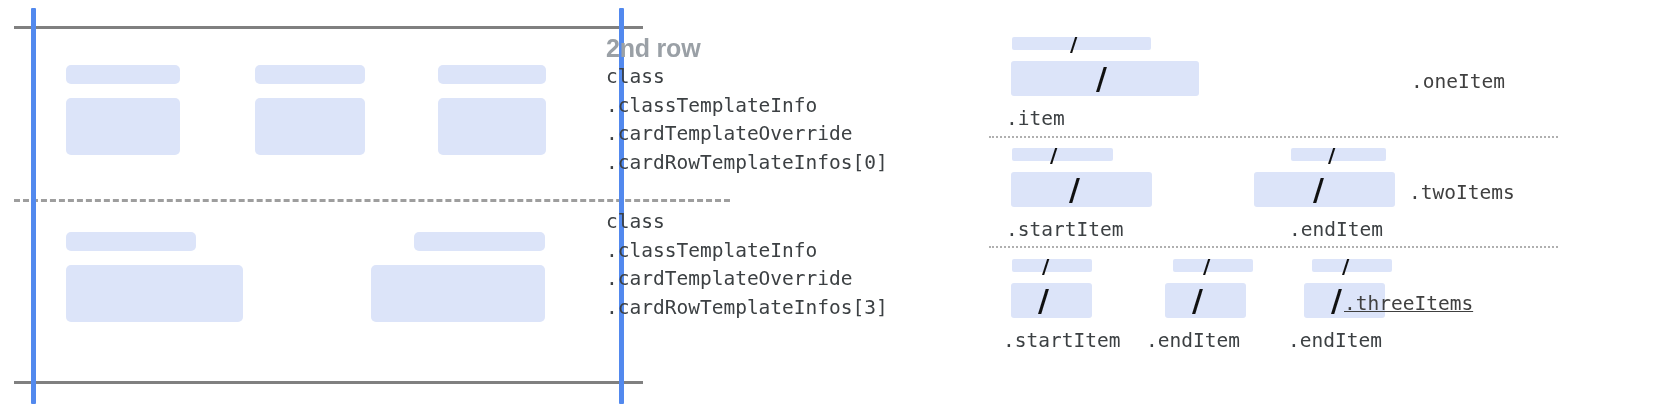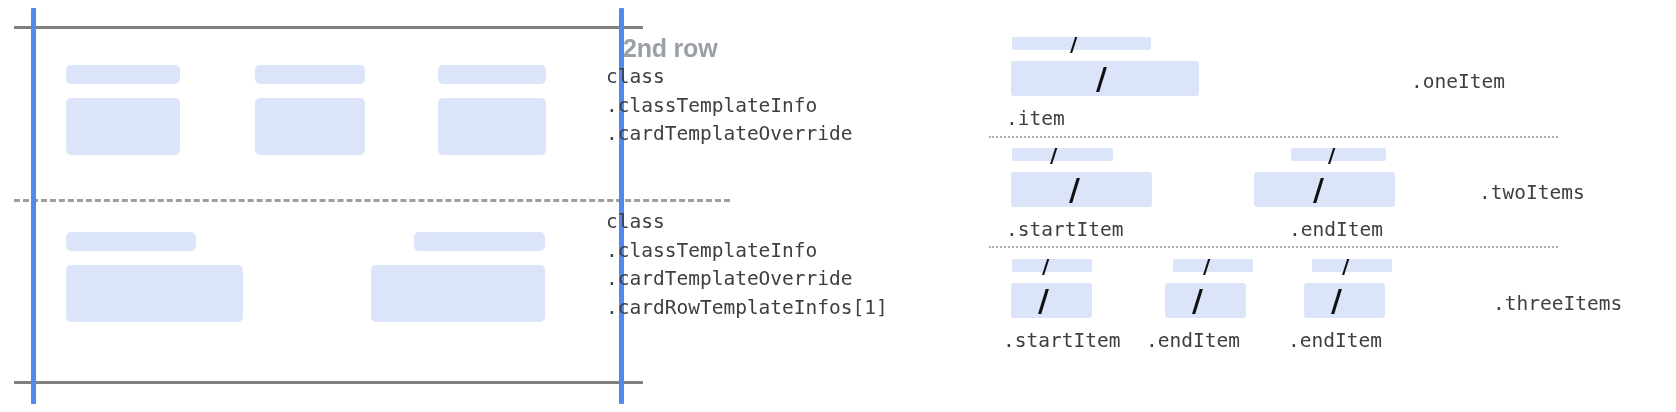--- a/index.html
+++ b/index.html
@@ -11,21 +11,21 @@
   
   .vline{position:absolute;width:5px;background:#5289ee;border-radius:1px;}
   .hline{position:absolute;height:3px;background:#808080;}
   .dashline{position:absolute;height:0;border-top:3px dashed #9e9e9e;}
 
   .chip{position:absolute;background:#dce4f9;border-radius:5px;}
 
   
   .textblock{position:absolute;}
   .rowhead{font-size:25px;font-weight:bold;color:#9aa0a6;
-           letter-spacing:-0.2px;line-height:30px;margin-left:17px;}
+           letter-spacing:-0.2px;line-height:30px;}
   .mono{font-family:"DejaVu Sans Mono", monospace;font-size:19.5px;
         color:#3c4043;line-height:28.5px;white-space:pre;}
 
   
   .section{position:absolute;}
   .dotline{position:absolute;height:0;border-top:2px dotted #b0b0b0;}
 
   .itemgroup{position:absolute;}
   .bar-sm{position:absolute;background:#dce4f9;border-radius:2px;}
   .bar-lg{position:absolute;background:#dce4f9;border-radius:3px;}
@@ -69,27 +69,28 @@
       <div class="chip" style="left:414px;top:232px;width:131px;height:19px;"></div>
       <div class="chip" style="left:371px;top:265px;width:174px;height:57px;"></div>
     </div>
   </div>
 
   <div class="textblock" style="left:606px;top:33px;">
     <div class="rowhead">2nd row</div>
     <div class="mono">class</div>
     <div class="mono">.classTemplateInfo</div>
     <div class="mono">.cardTemplateOverride</div>
+    <div class="mono">.cardRowTemplateInfos[0]</div>
   </div>
 
   <div class="textblock" style="left:606px;top:208px;">
     <div class="mono">class</div>
     <div class="mono">.classTemplateInfo</div>
     <div class="mono">.cardTemplateOverride</div>
-    <div class="mono">.cardRowTemplateInfos[1]</div>
+    <div class="mono">.cardRowTemplateInfos[3]</div>
   </div>
 
   <div>
 
     <div class="dotline" style="left:989px;top:136px;width:569px;"></div>
     <div class="dotline" style="left:989px;top:246px;width:569px;"></div>
 
     <div class="section" style="left:0;top:0;">
       <div class="itemgroup">
         <div class="bar-sm" style="left:1012px;top:37px;width:139px;height:13px;"></div>
@@ -117,21 +118,21 @@
       <div class="itemgroup">
         <div class="bar-sm" style="left:1291px;top:148px;width:95px;height:13px;"></div>
         <div class="slash" style="left:1328px;top:145px;font-size:20px;">/</div>
 
         <div class="bar-lg" style="left:1254px;top:172px;width:141px;height:35px;"></div>
         <div class="slash" style="left:1313px;top:175px;font-size:30px;">/</div>
 
         <div class="caption" style="left:1289px;top:218px;">.endItem</div>
       </div>
 
-      <div class="sidelabel" style="left:1479px;top:181px;">.twoItems</div>
+      <div class="sidelabel" style="left:1409px;top:181px;">.twoItems</div>
     </div>
 
     <div class="section" style="left:0;top:0;">
       <div class="itemgroup">
         <div class="bar-sm" style="left:1012px;top:259px;width:80px;height:13px;"></div>
         <div class="slash" style="left:1042px;top:256px;font-size:20px;">/</div>
 
         <div class="bar-lg" style="left:1011px;top:283px;width:81px;height:35px;"></div>
         <div class="slash" style="left:1038px;top:286px;font-size:30px;">/</div>
 
@@ -151,17 +152,17 @@
       <div class="itemgroup">
         <div class="bar-sm" style="left:1312px;top:259px;width:80px;height:13px;"></div>
         <div class="slash" style="left:1342px;top:256px;font-size:20px;">/</div>
 
         <div class="bar-lg" style="left:1304px;top:283px;width:81px;height:35px;"></div>
         <div class="slash" style="left:1331px;top:286px;font-size:30px;">/</div>
 
         <div class="caption" style="left:1288px;top:329px;">.endItem</div>
       </div>
 
-      <div class="sidelabel" style="left:1493px;top:292px;">.threeItems</div>
+      <div class="sidelabel" style="left:1344px;top:292px;text-decoration:underline;">.threeItems</div>
     </div>
   </div>
 
 </div>
 
 </body></html>

